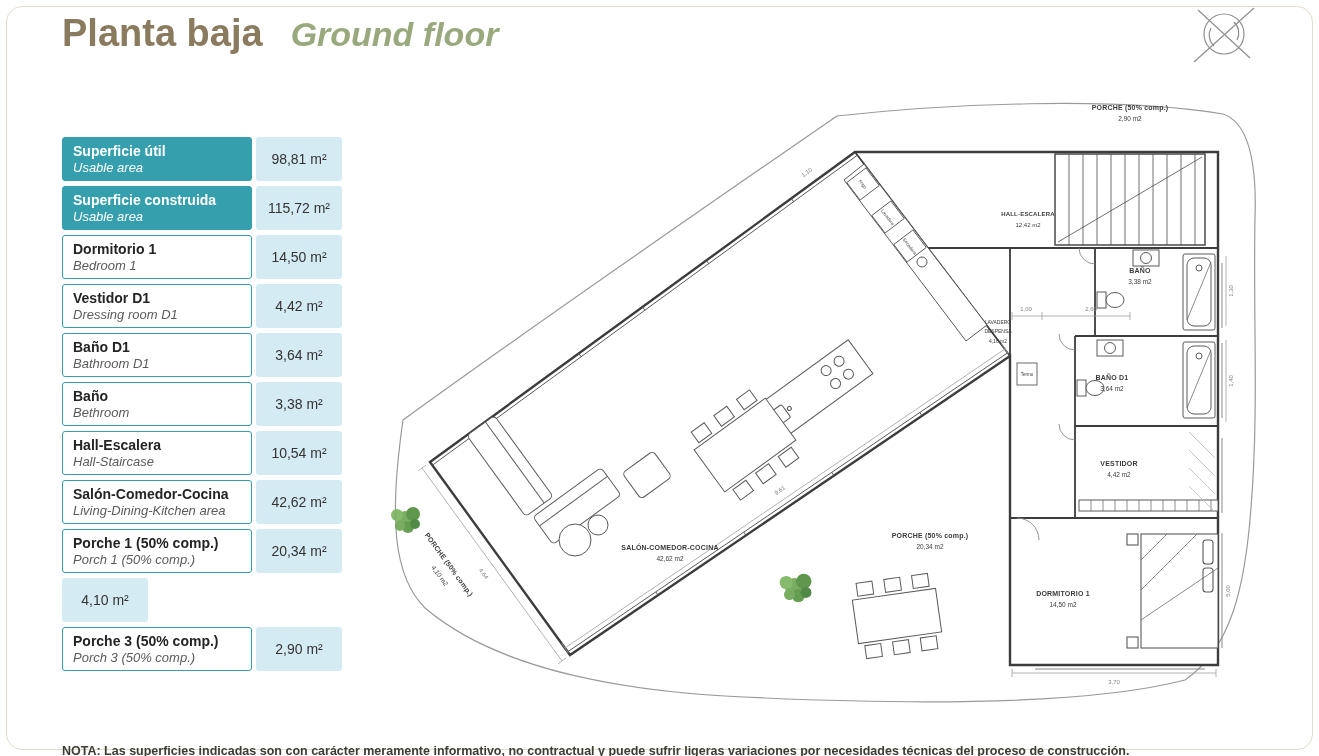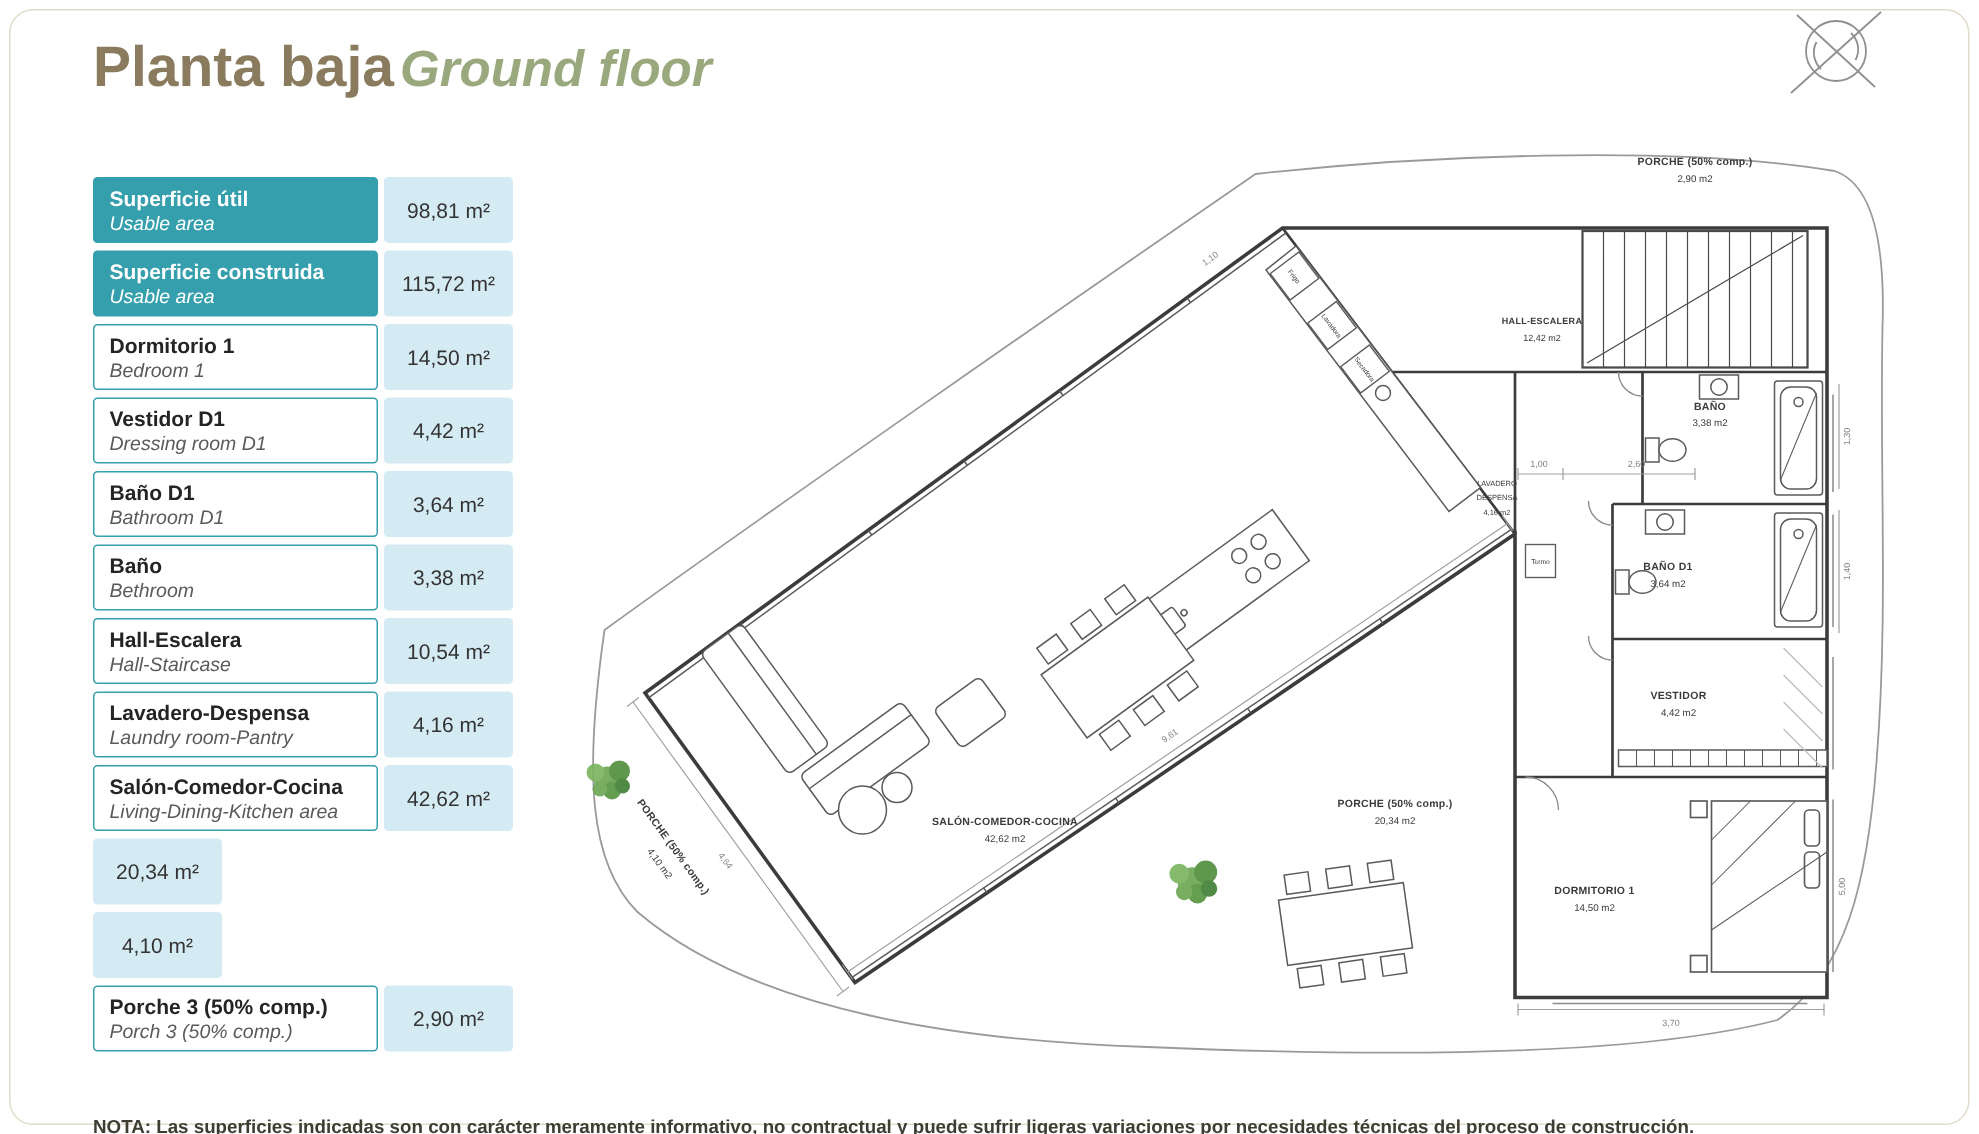--- a/index.html
+++ b/index.html
@@ -1,24 +1,24 @@
 <!DOCTYPE html>
 <html style="--teal: #359fad; --value_bg: #d5ebf3; --title_brown: #8a7b5f; --title_green: #9aa97d; --plant_green: #5f9c4a;"><head>
 <meta charset="utf-8">
 <style>
   html,body{margin:0;padding:0;width:1319px;height:756px;overflow:hidden;background:#fff;
     font-family:"Liberation Sans",sans-serif;}
   .page{position:relative;width:1319px;height:756px;background:#fff;}
   .page-frame{position:absolute;inset:6px;border:1px solid #e2dccc;border-radius:16px;pointer-events:none;}
 
-  .title{position:absolute;left:62px;top:24px;display:flex;align-items:baseline;gap:4px;}
+  .title{position:absolute;left:62px;top:12px;display:flex;align-items:baseline;gap:28px;}
   .title-es{font-size:38px;font-weight:700;color:var(--title_brown,#8a7b5f);}
   .title-en{font-size:34px;font-style:italic;font-weight:600;color:var(--title_green,#9aa97d);}
 
-  .area-table{position:absolute;left:62px;top:118px;width:280px;}
+  .area-table{position:absolute;left:62px;top:137px;width:280px;}
   .trow{display:flex;gap:4px;margin-bottom:5px;}
   .tlabel{width:190px;box-sizing:border-box;height:44px;background:#fff;
     border:1.6px solid var(--teal,#359fad);border-radius:3px;padding:3px 10px;
     display:flex;flex-direction:column;justify-content:center;}
   .thead .tlabel{background:var(--teal,#359fad);}
   .es{font-weight:700;font-size:14px;color:#242424;line-height:1.18;white-space:nowrap;}
   .en{font-style:italic;font-size:13px;color:#5a5a5a;line-height:1.18;white-space:nowrap;}
   .thead .es,.thead .en{color:#fff;}
   .tvalue{width:86px;height:44px;box-sizing:border-box;background:var(--value_bg,#d5ebf3);
     border-radius:3px;display:flex;align-items:center;justify-content:center;
@@ -102,33 +102,30 @@
       </div>
       <div class="trow">
         <div class="tlabel">
           <div class="es">Hall-Escalera</div>
           <div class="en">Hall-Staircase</div>
         </div>
         <div class="tvalue">10,54 m²</div>
       </div>
       <div class="trow">
         <div class="tlabel">
-          <div class="es">Lavadero-Despensa</div>
-          <div class="en">Laundry room-Pantry</div>
-        </div>
-        <div class="tvalue">4,16 m²</div>
-      </div>
-      <div class="trow">
-        <div class="tlabel">
           <div class="es">Salón-Comedor-Cocina</div>
           <div class="en">Living-Dining-Kitchen area</div>
         </div>
         <div class="tvalue">42,62 m²</div>
       </div>
       <div class="trow">
+        <div class="tlabel">
+          <div class="es">Porche 1 (50% comp.)</div>
+          <div class="en">Porch 1 (50% comp.)</div>
+        </div>
         <div class="tvalue">20,34 m²</div>
       </div>
       <div class="trow">
         <div class="tvalue">4,10 m²</div>
       </div>
       <div class="trow">
         <div class="tlabel">
           <div class="es">Porche 3 (50% comp.)</div>
           <div class="en">Porch 3 (50% comp.)</div>
         </div>

